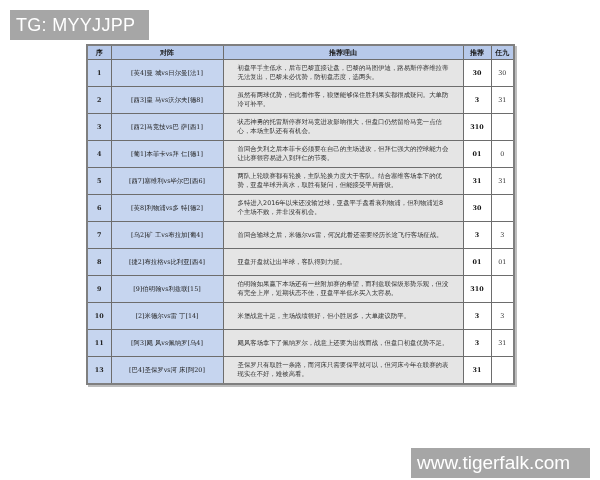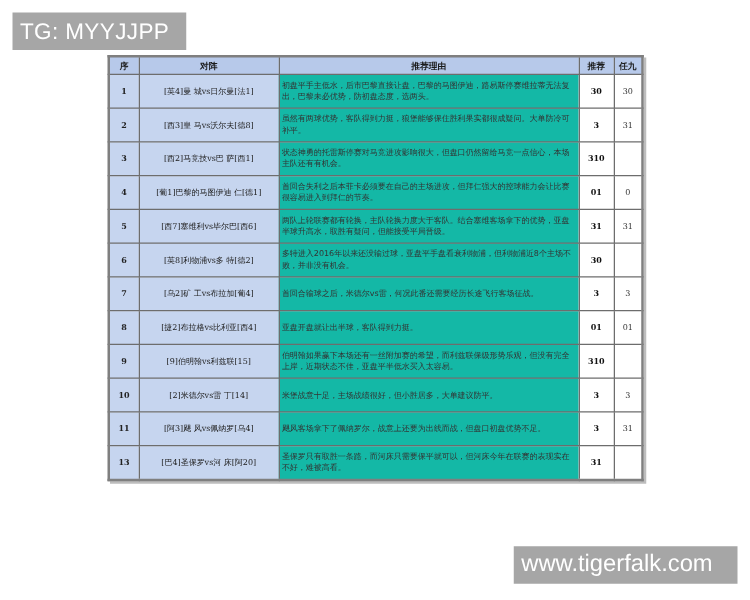--- a/index.html
+++ b/index.html
@@ -1,33 +1,33 @@
 <!DOCTYPE html>
 <html><head>
 <meta charset="utf-8">
 <style>
   html, body { margin:0; padding:0; }
   body { width:600px; height:480px; background:#ffffff; position:relative; overflow:hidden;
          font-family:"DejaVu Sans", sans-serif; }
   .wm-top { position:absolute; left:10px; top:10px; width:139px; height:30px; background:#a6a6a6;
             color:#ffffff; font-family:"Liberation Sans", sans-serif; font-size:18px; line-height:30px;
             padding-left:6px; box-sizing:border-box; letter-spacing:0.3px; }
-  .wm-bot { position:absolute; left:411px; top:437px; width:179px; height:30px; background:#a6a6a6;
+  .wm-bot { position:absolute; left:411px; top:448px; width:179px; height:30px; background:#a6a6a6;
             color:#ffffff; font-family:"Liberation Sans", sans-serif; font-size:19px; line-height:30px;
             padding-left:6px; box-sizing:border-box; }
   table.picks { position:absolute; left:86px; top:44px; border-collapse:collapse;
                 border:2px solid #7f7f7f; box-shadow:2px 2px 0 #bdbdbd; table-layout:fixed; }
   table.picks th { background:#b7c9ea; color:#1a1a1a; font-family:"DejaVu Serif", serif;
                    font-weight:bold; font-size:7px; height:13px; padding:0; border:1px solid #6d6d6d; }
   table.picks td { border:1px solid #6d6d6d; padding:0; height:26px; font-size:6.4px; }
   td.no { background:#c6d5ef; text-align:center; font-weight:bold; font-family:"DejaVu Serif", serif;
           font-size:6.5px; color:#222; }
   td.match { background:#c6d5ef; text-align:center; font-weight:normal; font-family:"DejaVu Serif", serif;
              font-size:6.6px; color:#222; white-space:nowrap; }
-  td.reason { background:#14b8a6; color:#333; text-align:left; padding:0 2px !important;
+  td.reason { background:#e5e5e5; color:#333; text-align:left; padding:0 14px !important;
               line-height:9px; font-size:6.3px; vertical-align:middle; }
   td.rec { background:#ffffff; text-align:center; font-weight:bold; font-family:"DejaVu Serif", serif;
            font-size:6.5px; color:#111; }
   td.r9 { background:#ffffff; text-align:center; font-family:"DejaVu Serif", serif;
           font-size:6px; color:#333; }
 </style>
 </head>
 <body>
 
 <div class="wm-top">TG: MYYJJPP</div>
@@ -53,34 +53,34 @@
     <tr>
         <td class="no">1</td>
         <td class="match">[英4]曼 城vs日尔曼[法1]</td>
         <td class="reason">初盘平手主低水，后市巴黎直接让盘，巴黎的马图伊迪，路易斯停赛维拉蒂无法复出，巴黎未必优势，防初盘态度，选两头。</td>
         <td class="rec">30</td>
         <td class="r9">30</td>
       </tr>
     <tr>
         <td class="no">2</td>
         <td class="match">[西3]皇 马vs沃尔夫[德8]</td>
-        <td class="reason">虽然有两球优势，客队得到力挺，狼堡能够保住胜利果实都很成疑问。大单防冷可补平。</td>
+        <td class="reason">虽然有两球优势，但此番作客，狼堡能够保住胜利果实都很成疑问。大单防冷可补平。</td>
         <td class="rec">3</td>
         <td class="r9">31</td>
       </tr>
     <tr>
         <td class="no">3</td>
         <td class="match">[西2]马竞技vs巴 萨[西1]</td>
         <td class="reason">状态神勇的托雷斯停赛对马竞进攻影响很大，但盘口仍然留给马竞一点信心，本场主队还有有机会。</td>
         <td class="rec">310</td>
         <td class="r9"></td>
       </tr>
     <tr>
         <td class="no">4</td>
-        <td class="match">[葡1]巴黎的马图伊迪 仁[德1]</td>
+        <td class="match">[葡1]本菲卡vs拜 仁[德1]</td>
         <td class="reason">首回合失利之后本菲卡必须要在自己的主场进攻，但拜仁强大的控球能力会让比赛很容易进入到拜仁的节奏。</td>
         <td class="rec">01</td>
         <td class="r9">0</td>
       </tr>
     <tr>
         <td class="no">5</td>
         <td class="match">[西7]塞维利vs毕尔巴[西6]</td>
         <td class="reason">两队上轮联赛都有轮换，主队轮换力度大于客队。结合塞维客场拿下的优势，亚盘半球升高水，取胜有疑问，但能接受平局晋级。</td>
         <td class="rec">31</td>
         <td class="r9">31</td>

